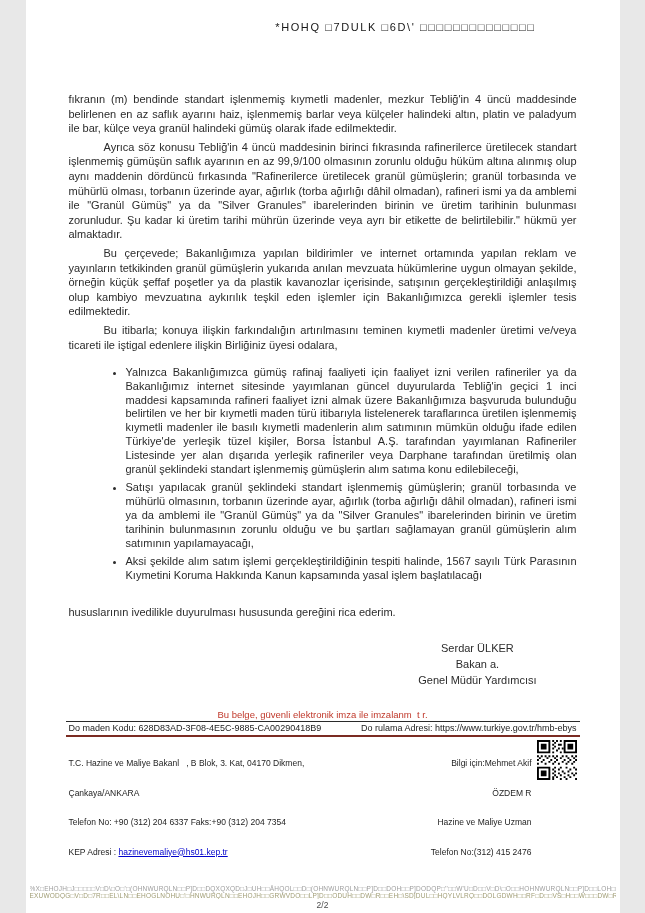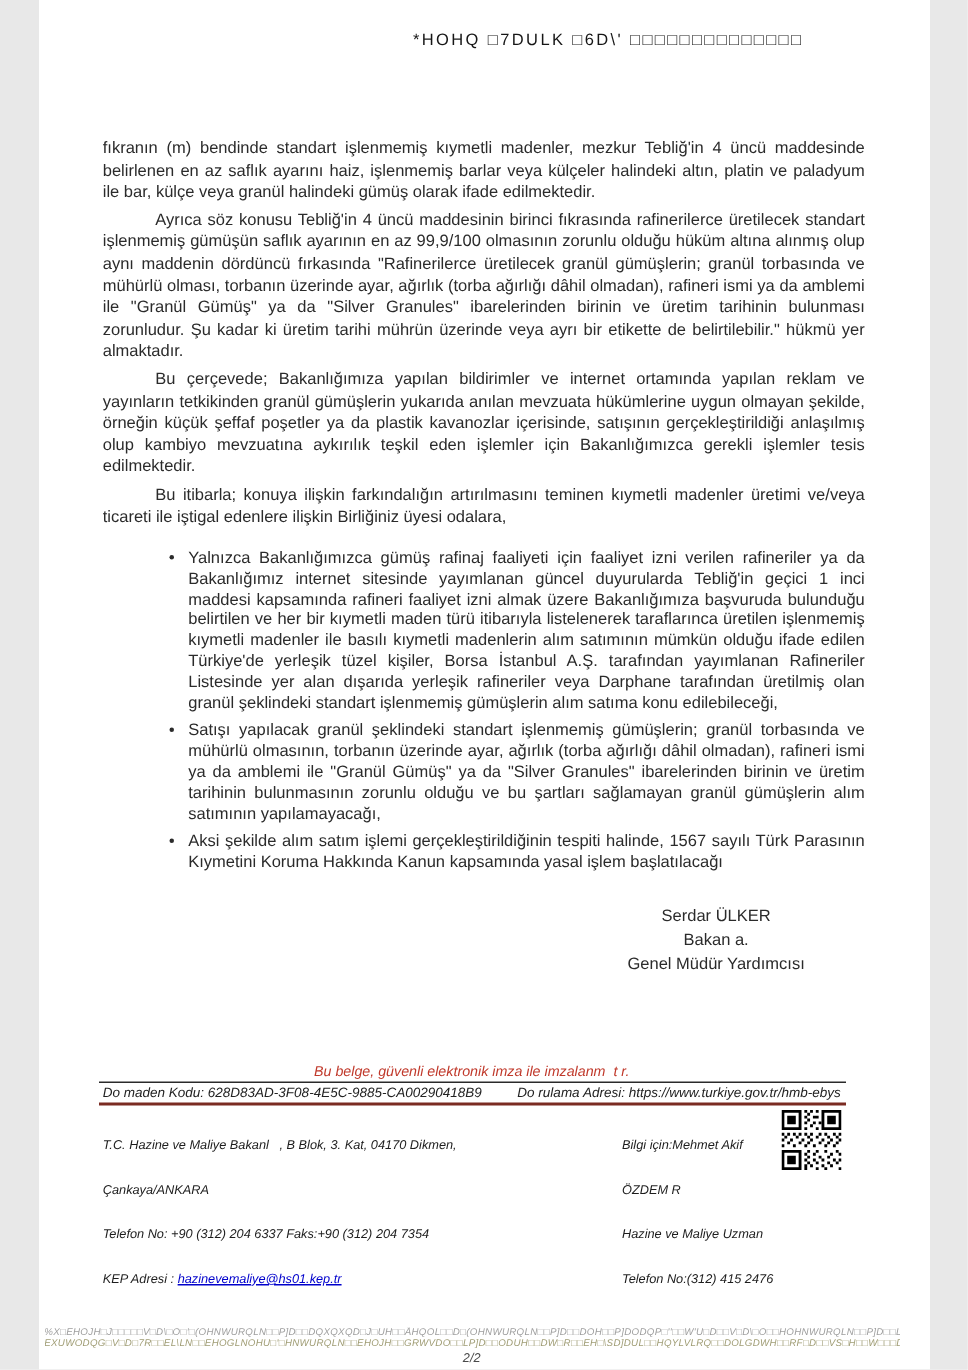--- a/index.html
+++ b/index.html
@@ -40,21 +40,21 @@
   .signature {
     margin-top:20px;
     margin-left:auto;
     margin-right:40px;
     width:fit-content;
     text-align:center;
     line-height:16px;
   }
   .doc-footer {
     position:absolute;
-    left:0; right:16px; bottom:0;font-style:italic;
+    left:0; right:0; bottom:0;
   }
   .esign-notice {
     text-align:center;
     color:#c0392b;
     font-size:9.5px;
     line-height:11px;
     white-space:pre-wrap;
   }
   .rule-black { border-top:1px solid #2a2a2a; margin:1px 40px 0 40px; }
   .rule-maroon { border-top:2px solid #7b2b22; margin:1px 40px 0 40px; }
@@ -68,21 +68,21 @@
     color:#222;
   }
   .contact-row {
     display:flex;
     margin:3px 43px 0 43px;
     font-size:8.5px;
     line-height:9.8px;
     color:#1d1d1d;
   }
   .contact-left { flex:1; white-space:pre-wrap; }
-  .contact-right { text-align:left; white-space:pre-wrap; margin-right:5px; }
+  .contact-right { text-align:right; white-space:pre-wrap; margin-right:5px; }
   .qr-box { width:40px; height:40px; flex:0 0 40px; }
   a.doclink, .doclink {
     color:#0000cc;
     text-decoration:underline;
     cursor:pointer;
   }
   .fineprint {
     margin:8px 4px 0 4px;
     font-size:6.5px;
     line-height:7px;
@@ -113,20 +113,21 @@
     <p class="para indent">Ayrıca söz konusu Tebliğ'in 4 üncü maddesinin birinci fıkrasında rafinerilerce üretilecek standart işlenmemiş gümüşün saflık ayarının en az 99,9/100 olmasının zorunlu olduğu hüküm altına alınmış olup aynı maddenin dördüncü fırkasında "Rafinerilerce üretilecek granül gümüşlerin; granül torbasında ve mühürlü olması, torbanın üzerinde ayar, ağırlık (torba ağırlığı dâhil olmadan), rafineri ismi ya da amblemi ile "Granül Gümüş" ya da "Silver Granules" ibarelerinden birinin ve üretim tarihinin bulunması zorunludur. Şu kadar ki üretim tarihi mührün üzerinde veya ayrı bir etikette de belirtilebilir." hükmü yer almaktadır.</p>
     <p class="para indent">Bu çerçevede; Bakanlığımıza yapılan bildirimler ve internet ortamında yapılan reklam ve yayınların tetkikinden granül gümüşlerin yukarıda anılan mevzuata hükümlerine uygun olmayan şekilde, örneğin küçük şeffaf poşetler ya da plastik kavanozlar içerisinde, satışının gerçekleştirildiği anlaşılmış olup kambiyo mevzuatına aykırılık teşkil eden işlemler için Bakanlığımızca gerekli işlemler tesis edilmektedir.</p>
     <p class="para indent">Bu itibarla; konuya ilişkin farkındalığın artırılmasını teminen kıymetli madenler üretimi ve/veya ticareti ile iştigal edenlere ilişkin  Birliğiniz üyesi odalara,</p>
 
     <ul class="bullets">
       <li>Yalnızca Bakanlığımızca gümüş rafinaj faaliyeti için faaliyet izni verilen rafineriler ya da Bakanlığımız internet sitesinde yayımlanan güncel duyurularda Tebliğ'in geçici 1 inci maddesi kapsamında rafineri faaliyet izni almak üzere Bakanlığımıza başvuruda bulunduğu belirtilen ve her bir kıymetli maden türü itibarıyla listelenerek taraflarınca üretilen işlenmemiş kıymetli madenler ile basılı kıymetli madenlerin alım satımının mümkün olduğu ifade edilen Türkiye'de yerleşik tüzel kişiler, Borsa İstanbul A.Ş. tarafından yayımlanan Rafineriler Listesinde yer alan dışarıda yerleşik rafineriler veya Darphane tarafından üretilmiş olan granül şeklindeki standart işlenmemiş gümüşlerin alım satıma konu edilebileceği,</li>
       <li>Satışı yapılacak granül şeklindeki standart işlenmemiş gümüşlerin; granül torbasında ve mühürlü olmasının, torbanın üzerinde ayar, ağırlık (torba ağırlığı dâhil olmadan), rafineri ismi ya da amblemi ile "Granül Gümüş" ya da "Silver Granules" ibarelerinden birinin ve üretim tarihinin bulunmasının zorunlu olduğu ve bu şartları sağlamayan granül gümüşlerin alım satımının yapılamayacağı,</li>
       <li>Aksi şekilde alım satım işlemi gerçekleştirildiğinin tespiti halinde, 1567 sayılı Türk Parasının Kıymetini Koruma Hakkında Kanun kapsamında yasal işlem başlatılacağı</li>
     </ul>
 
+    <p class="para closing">hususlarının ivedilikle duyurulması hususunda gereğini rica ederim.</p>
 
     <div class="signature">
       <div>Serdar ÜLKER</div>
       <div>Bakan a.</div>
       <div>Genel Müdür Yardımcısı</div>
     </div>
   </div>
 
   <div class="doc-footer">
 

